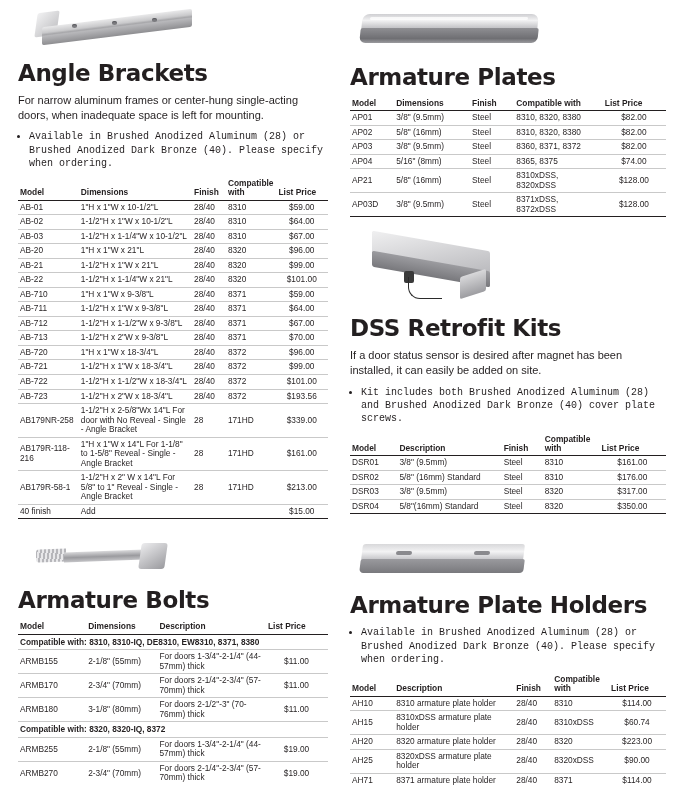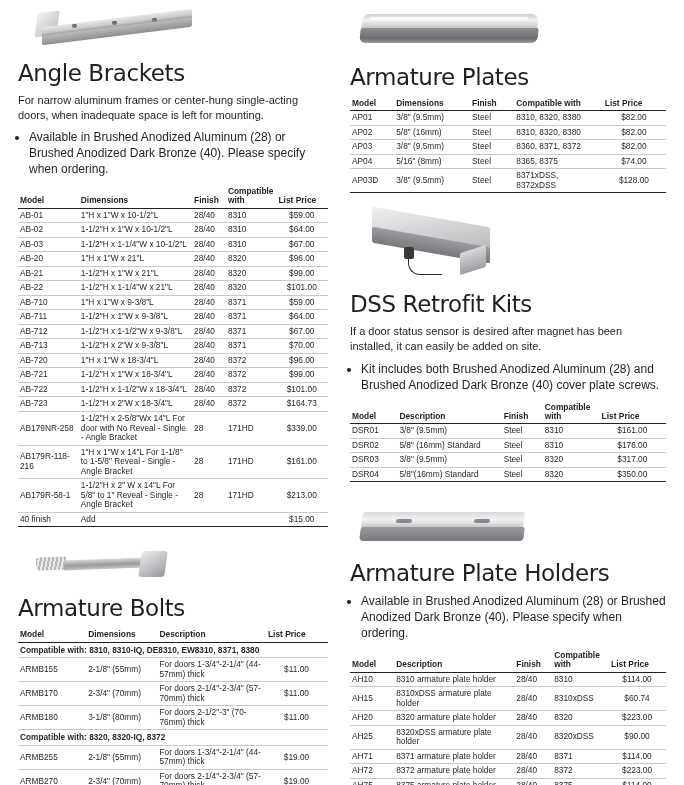--- a/index.html
+++ b/index.html
@@ -13,28 +13,28 @@
     overflow: hidden;
   }
   .page { position: relative; width: 684px; height: 785px; padding: 0; }
   .cols { display: flex; gap: 0; }
   .col { width: 342px; padding: 0 14px; }
   .col-left { padding-left: 18px; padding-right: 14px; }
   .col-right { padding-left: 8px; padding-right: 18px; }
 
   h2.section-title {
     font-family: "DejaVu Sans", sans-serif;
-    font-weight: normal;
+    font-weight: bold;
     font-size: 23px;
     letter-spacing: -0.4px;
     margin: 4px 0 7px 0;
     color: #231f20;
   }
   .intro { font-size: 11px; line-height: 1.33; margin: 0 0 5px 0; }
-  ul.bullets { margin: 8px 0 7px 0; padding-left: 11px; font-size: 12px; line-height: 1.33; }
+  ul.bullets { margin: 8px 0 7px 0; padding-left: 11px; font-size: 10px; line-height: 1.33; font-family: Liberation Mono, monospace; }
   ul.bullets li { margin-bottom: 0; }
 
   table.spec {
     width: 100%;
     border-collapse: collapse;
     font-size: 8.3px;
   }
   table.spec th {
     font-weight: bold;
     text-align: left;
@@ -297,21 +297,21 @@
               <td>1-1/2"H x 1-1/2"W x 18-3/4"L</td>
               <td>28/40</td>
               <td>8372</td>
               <td class="num">$101.00</td>
             </tr>
           <tr>
               <td>AB-723</td>
               <td>1-1/2"H x 2"W x 18-3/4"L</td>
               <td>28/40</td>
               <td>8372</td>
-              <td class="num">$164.73</td>
+              <td class="num">$193.56</td>
             </tr>
           <tr class="tall">
               <td>AB179NR-258</td>
               <td>1-1/2"H x 2-5/8"Wx 14"L For door with No Reveal - Single - Angle Bracket</td>
               <td>28</td>
               <td>171HD</td>
               <td class="num">$339.00</td>
             </tr>
           <tr class="tall">
               <td>AB179R-118-216</td>
@@ -448,20 +448,27 @@
               <td>8360, 8371, 8372</td>
               <td class="num">$82.00</td>
             </tr>
           <tr>
               <td>AP04</td>
               <td>5/16" (8mm)</td>
               <td>Steel</td>
               <td>8365, 8375</td>
               <td class="num">$74.00</td>
             </tr>
+          <tr>
+              <td>AP21</td>
+              <td>5/8" (16mm)</td>
+              <td>Steel</td>
+              <td>8310xDSS, 8320xDSS</td>
+              <td class="num">$128.00</td>
+            </tr>
           <tr class="last">
               <td>AP03D</td>
               <td>3/8" (9.5mm)</td>
               <td>Steel</td>
               <td>8371xDSS, 8372xDSS</td>
               <td class="num">$128.00</td>
             </tr>
         </tbody>
       </table>
 

